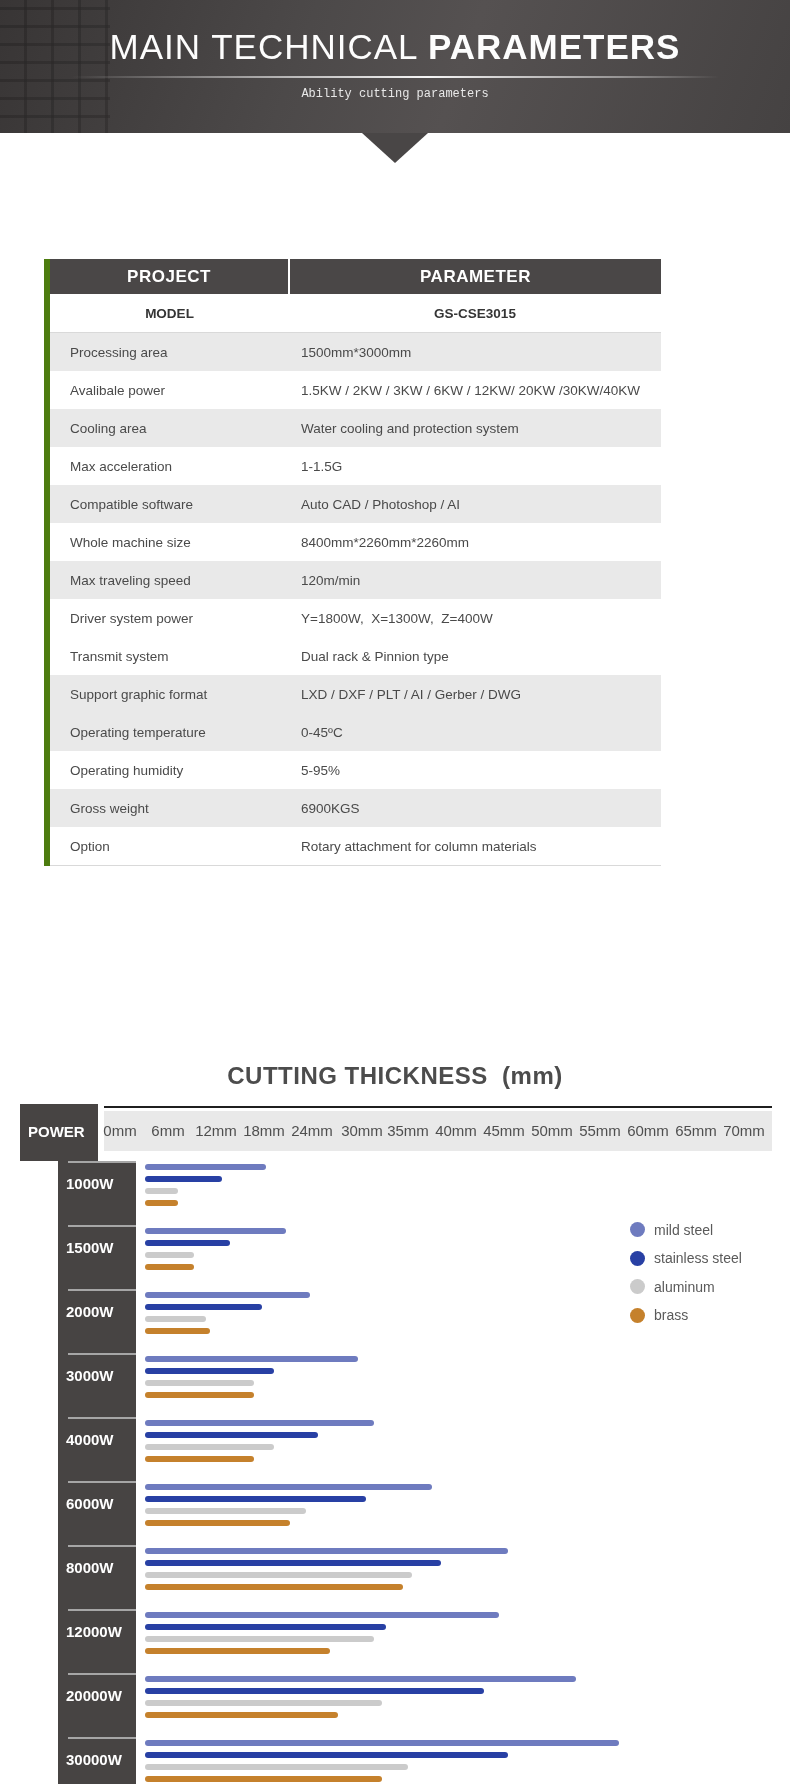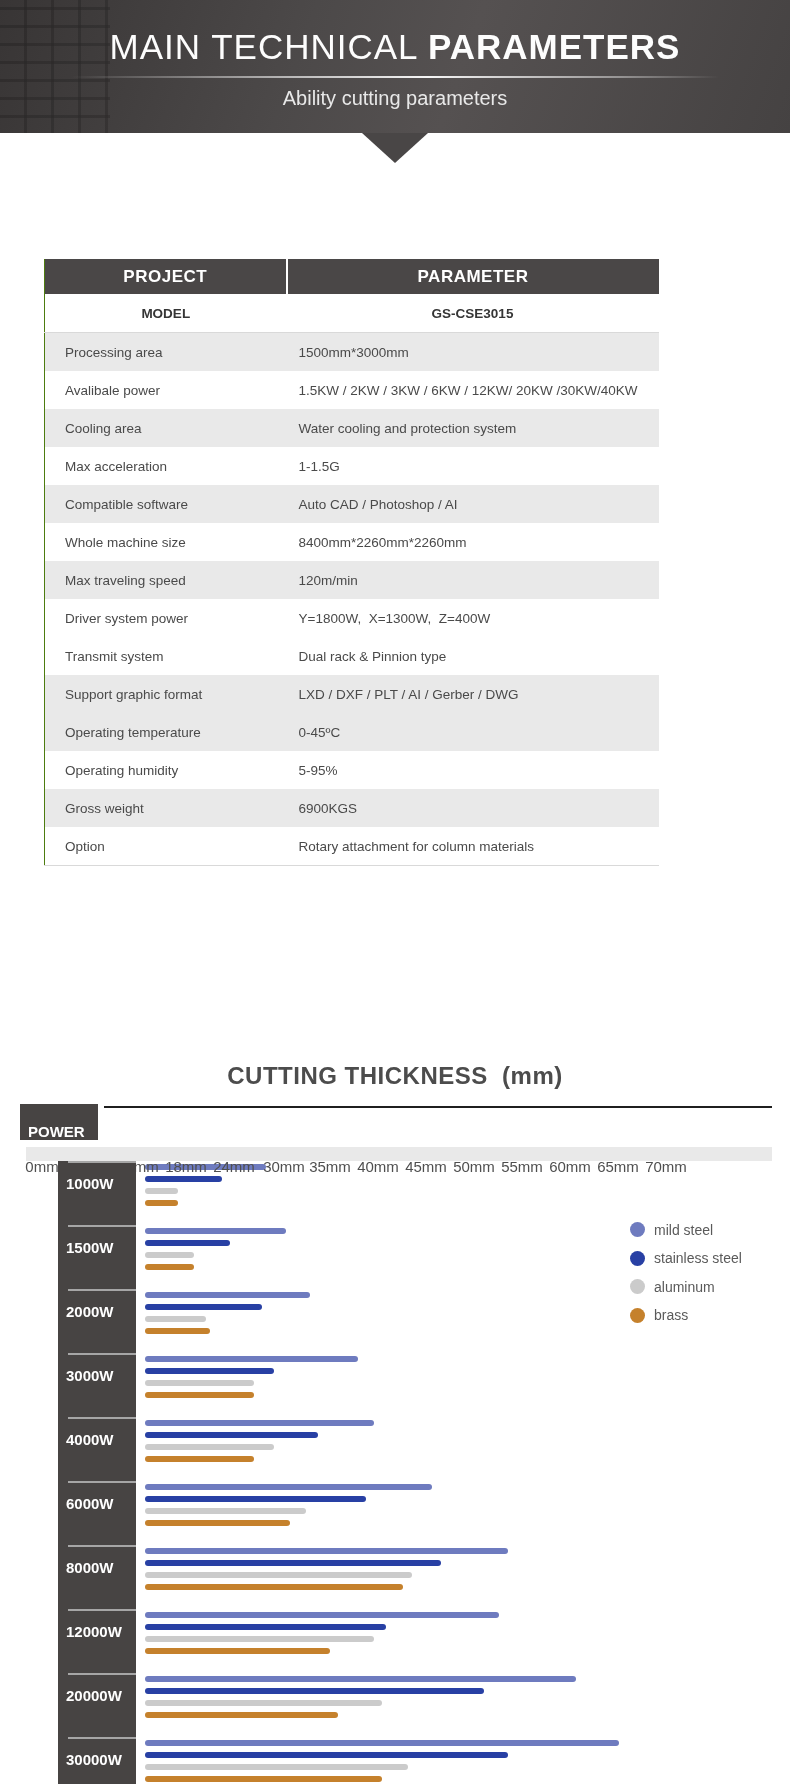--- a/index.html
+++ b/index.html
@@ -8,43 +8,43 @@
   
   .banner{position:relative;height:133px;background:linear-gradient(110deg,#383535 0%,#4c4949 38%,#555151 58%,#454242 100%);overflow:hidden;}
   .banner::before{content:"";position:absolute;left:0;top:0;width:110px;height:100%;opacity:.30;
     background:repeating-linear-gradient(0deg,transparent 0 15px,rgba(0,0,0,.55) 15px 18px),
                repeating-linear-gradient(90deg,transparent 0 24px,rgba(0,0,0,.55) 24px 27px);}
   .banner-title{position:relative;text-align:center;padding-top:27px;font-size:35px;color:#fdfdfd;letter-spacing:1px;white-space:nowrap;}
   .banner-title .reg{font-weight:400;}
   .banner-title .bold{font-weight:700;}
   .banner-divider{position:relative;margin:9px auto 0;width:82%;height:2px;
     background:linear-gradient(90deg,transparent 0%,rgba(255,255,255,.55) 30%,rgba(255,255,255,.95) 55%,rgba(255,255,255,.4) 85%,transparent 100%);}
-  .banner-subtitle{position:relative;text-align:center;margin-top:9px;font-size:20px;color:#e8e8e8;font-weight:400;}
+  .banner-subtitle{position:relative;text-align:center;margin-top:9px;font-size:12px;color:#e8e8e8;font-weight:400;font-family:Liberation Mono, monospace;}
   .banner-arrow{width:0;height:0;margin:0 auto;border-left:33px solid transparent;border-right:33px solid transparent;border-top:30px solid #494646;}
 
   
   .spec-wrap{margin:96px 0 0 44px;width:614px;}
-  table.spec{border-collapse:collapse;width:614px;table-layout:fixed;border-left:1px solid #4d7c0f;}
+  table.spec{border-collapse:collapse;width:614px;table-layout:fixed;border-left:6px solid #4d7c0f;}
   table.spec col.c1{width:242px;}
   table.spec col.c2{width:372px;}
   .spec th{background:#4a4747;color:#ffffff;font-size:17px;font-weight:700;height:33px;text-align:center;letter-spacing:.5px;}
   .spec th.h1{border-right:2px solid #ffffff;}
   .spec td{height:38px;font-size:13.5px;color:#4a4a4a;padding:0;vertical-align:middle;}
   .spec tr.model td{font-weight:700;color:#353535;text-align:center;border-bottom:1px solid #d9d9d9;background:#ffffff;font-size:13.5px;}
   .spec tr.data td.lbl{padding-left:20px;margin-top:19px;}
   .spec tr.data td.val{padding-left:12px;}
   .spec tr.even td{background:#e9e9e9;}
   .spec tr.odd td{background:#ffffff;}
   .spec tr:last-child td{border-bottom:1px solid #d9d9d9;}
 
   
   .chart-title{margin-top:196px;text-align:center;font-size:24px;font-weight:700;color:#4c4c4c;letter-spacing:.5px;}
   .chart{position:relative;margin:14px 0 0 20px;width:752px;}
   .chart-topline{position:absolute;left:84px;right:0;top:2px;height:2px;background:#1f1f1f;}
-  .chead{display:flex;height:57px;flex-direction:column;}
+  .chead{display:flex;height:57px;}
   .cpow{width:78px;background:#474443;color:#ffffff;font-size:15px;font-weight:700;box-sizing:border-box;padding:19px 0 0 8px;}
   .cticks{position:relative;flex:1;margin-left:6px;margin-top:7px;height:40px;background:#e9e9e9;}
   .cticks span{position:absolute;top:0;line-height:40px;font-size:15px;color:#4f4f4f;transform:translateX(-50%);white-space:nowrap;}
   .crow{display:flex;height:64px;margin-left:38px;}
   .clabel{position:relative;width:78px;background:#474443;color:#ffffff;font-size:15px;font-weight:700;box-sizing:border-box;padding:14px 0 0 8px;}
   .clabel::before{content:"";position:absolute;top:0;left:10px;right:0;height:2px;background:#a6a6a6;}
   .cbars{flex:1;padding-top:3px;}
   .bar{height:6px;border-radius:3px;margin-left:9px;margin-bottom:6px;}
   .legend{position:absolute;left:610px;top:118px;}
   .lrow{display:flex;align-items:center;height:15px;margin-bottom:13.5px;}

